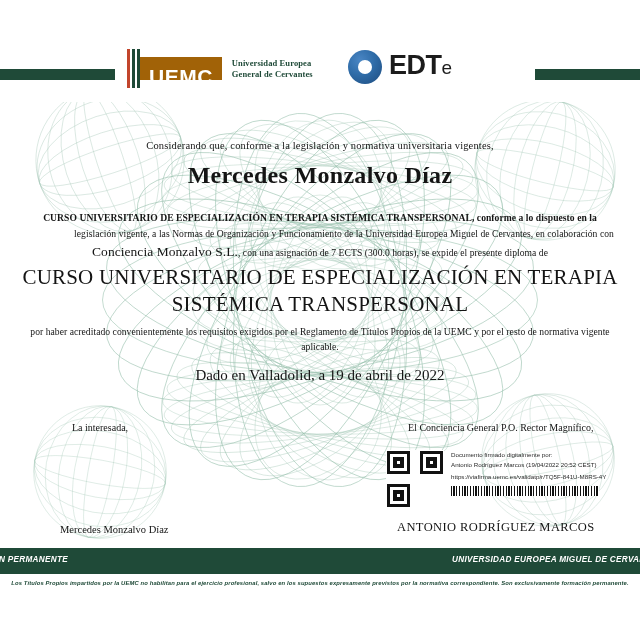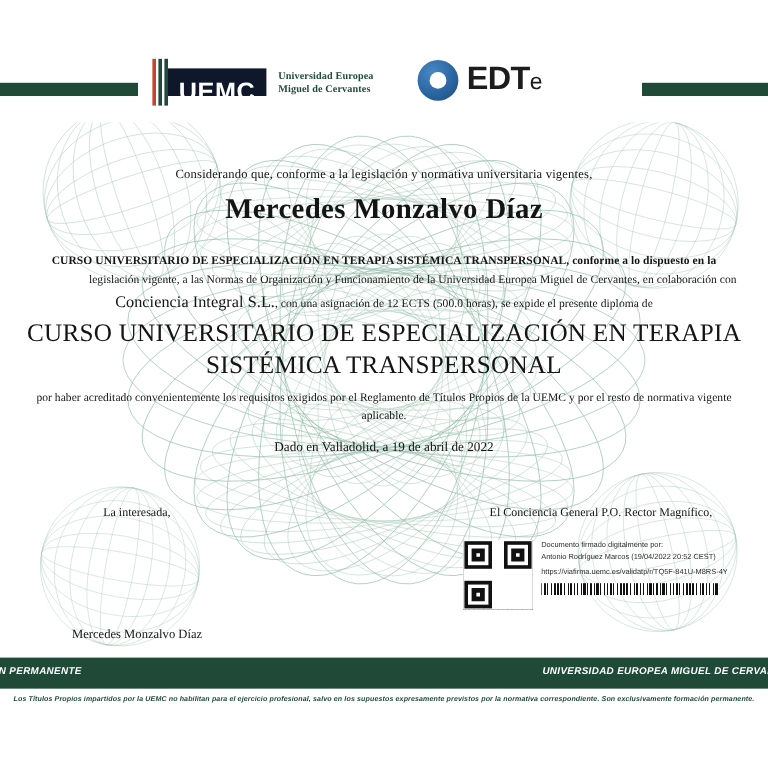--- a/index.html
+++ b/index.html
@@ -64,21 +64,21 @@
   }
   .uemc-bars i {
     display: block;
     width: 3px;
     height: 39px;
   }
   .bar-red   { background: #c2452c; }
   .bar-gap   { background: #ffffff; width: 2px !important; }
   .bar-dark  { background: #1f4a38; }
   .uemc-box {
-    background: #0f172a;
+    background: #a16207;
     color: #ffffff;
     font-family: "Liberation Sans", sans-serif;
     font-weight: bold;
     font-size: 21px;
     letter-spacing: 0.5px;
     padding: 0 9px;
     height: 23px;
     line-height: 39px;
     display: block;
   }
@@ -188,27 +188,27 @@
     line-height: 27px;
     white-space: normal;
     padding: 0 0px;
   }
 
   .p5 { top: 226px; }
   .p6 { top: 241px; }
 
   .date-line {
     top: 267px;
-    font-size: 11px;
+    font-size: 15px;
   }
 
   
   .sig-left-label {
     position: absolute;
-    left: 86px; top: 322px;
+    left: 72px; top: 322px;
     font-size: 10px;
     color: #141414;
     z-index: 3;
     text-align: right;
   }
   .sig-right-label {
     position: absolute;
     left: 408px; top: 322px;
     font-size: 10px;
     color: #141414;
@@ -426,21 +426,21 @@
       <span class="uemc-bars">
         <i class="bar-red"></i>
           <i class="bar-gap"></i>
           <i class="bar-dark"></i>
           <i class="bar-gap"></i>
           <i class="bar-dark"></i>
       </span>
       <span class="uemc-box">UEMC</span>
       <span class="uemc-words">
         <span>Universidad Europea</span><br>
-        <span>Miguel de Cervantes</span>
+        <span>General de Cervantes</span>
       </span>
     </div>
 
     <div class="logo-edte">
       <span class="edte-mark"></span>
       <span class="edte-text"><span>EDT</span><span class="sub">e</span></span>
     </div>
   </div>
 
   <div class="body-area">
@@ -448,33 +448,34 @@
 
     <div class="line student-name">Mercedes Monzalvo Díaz</div>
 
 
     <div class="line para p2">
       <b>CURSO UNIVERSITARIO DE ESPECIALIZACIÓN EN TERAPIA SISTÉMICA TRANSPERSONAL, conforme a lo dispuesto en la</b>
     </div>
 
     <div class="line para p3">legislación vigente, a las Normas de Organización y Funcionamiento de la Universidad Europea Miguel de Cervantes, en colaboración con</div>
 
-    <div class="line para p4"><span class="firm">Conciencia Integral S.L.</span><span>, con una asignación de 12 ECTS (500.0 horas), se expide el presente diploma de</span></div>
+    <div class="line para p4"><span class="firm">Conciencia Monzalvo S.L.</span><span>, con una asignación de 7 ECTS (300.0 horas), se expide el presente diploma de</span></div>
 
     <div class="line award-title">CURSO UNIVERSITARIO DE ESPECIALIZACIÓN EN TERAPIA SISTÉMICA TRANSPERSONAL</div>
 
     <div class="line para p6">aplicable.</div>
 
     <div class="line para p5">por haber acreditado convenientemente los requisitos exigidos por el Reglamento de Títulos Propios de la UEMC y por el resto de normativa vigente</div>
 
     <div class="line date-line">Dado en Valladolid, a 19 de abril de 2022</div>
 
     <div class="sig-left-label">La interesada,</div>
     <div class="sig-right-label">El Conciencia General P.O. Rector Magnífico,</div>
     <div class="sig-left-name">Mercedes Monzalvo Díaz</div>
+    <div class="sig-right-name">ANTONIO RODRÍGUEZ MARCOS</div>
   </div>
 
   <div class="dsig">
     <div class="qr">
       <span class="qr-bl"></span>
     </div>
     <div class="dsig-text">
       <div>Documento firmado digitalmente por:</div>
       <div>Antonio Rodríguez Marcos (19/04/2022 20:52 CEST)</div>
       <div class="dsig-url">https://viafirma.uemc.es/validatp/r/TQ5F-841U-M8RS-4Y</div>

